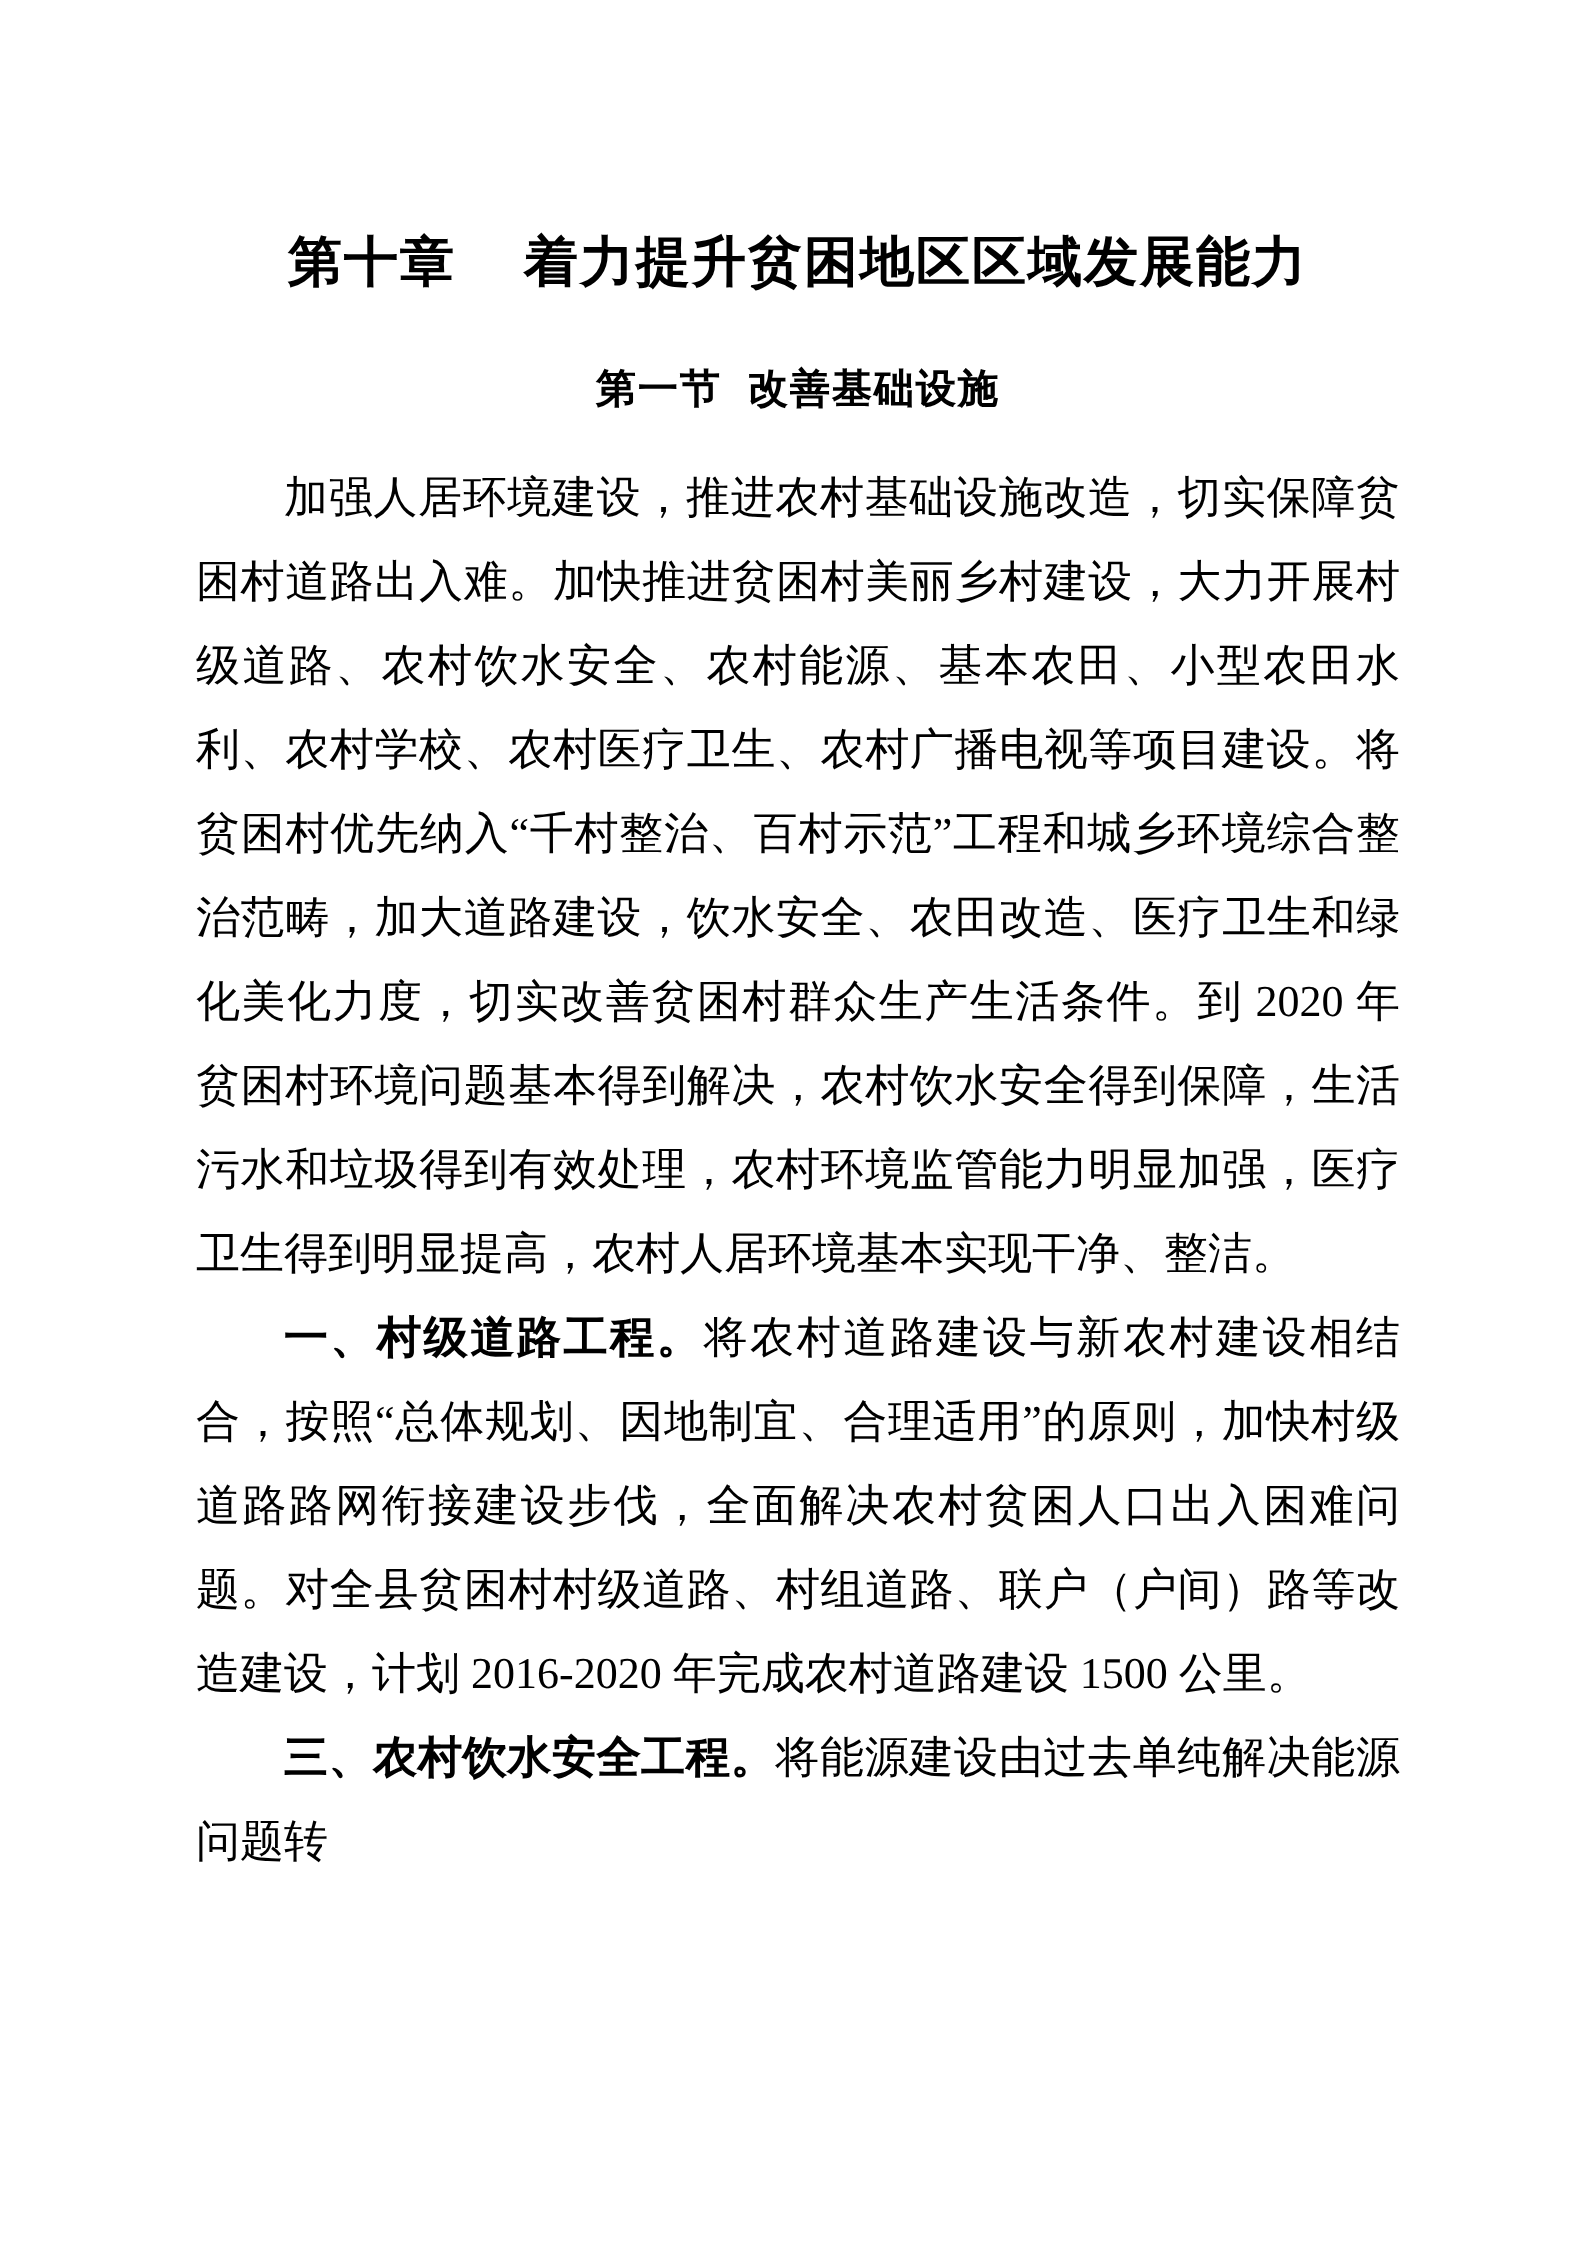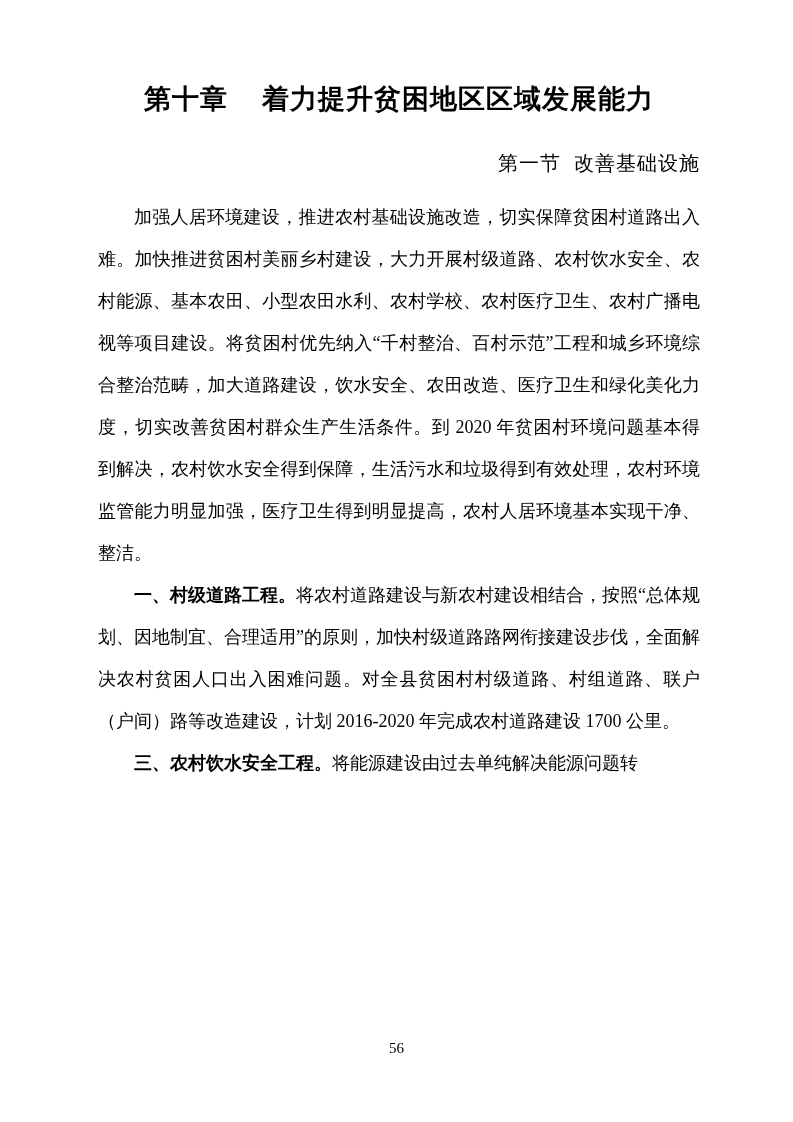--- a/index.html
+++ b/index.html
@@ -17,46 +17,46 @@
     color: #000000;
   }
   .text-column {
     position: absolute;
     left: 98px;
     top: 0;
     width: 602px;
   }
   .chapter-title {
     margin: 0;
-    padding-top: 81px;
+    padding-top: 113px;
     text-align: center;
     font-family: "Liberation Sans", "DejaVu Sans", sans-serif;
     font-weight: bold;
     font-size: 27px;
     line-height: 36px;
     letter-spacing: 1px;
     white-space: pre;
   }
   .section-title {
     margin: 0;
     margin-top: 32px;
-    text-align: right;
+    text-align: center;
     font-family: "Liberation Sans", "DejaVu Sans", sans-serif;
-    font-weight: normal;
+    font-weight: bold;
     font-size: 20px;
     line-height: 28px;
     letter-spacing: 1px;
     white-space: pre;
   }
   .body-text {
     margin-top: 19px;
   }
   .body-text p {
     margin: 0;
-    font-size: 18px;
+    font-size: 22px;
     line-height: 42px;
     text-align: justify;
     text-indent: 2em;
   }
   .body-text p .lead {
     font-weight: bold;
     margin-top: 20px;
   }
   .page-number {
     position: absolute;
@@ -70,18 +70,17 @@
 </style>
 </head>
 <body>
 
 <div class="page">
   <div class="text-column">
     <h1 class="chapter-title">第十章    着力提升贫困地区区域发展能力</h1>
     <h2 class="section-title">第一节  改善基础设施</h2>
     <div class="body-text">
       <p><span class="lead"></span><span>加强人居环境建设，推进农村基础设施改造，切实保障贫困村道路出入难。加快推进贫困村美丽乡村建设，大力开展村级道路、农村饮水安全、农村能源、基本农田、小型农田水利、农村学校、农村医疗卫生、农村广播电视等项目建设。将贫困村优先纳入“千村整治、百村示范”工程和城乡环境综合整治范畴，加大道路建设，饮水安全、农田改造、医疗卫生和绿化美化力度，切实改善贫困村群众生产生活条件。到 2020 年贫困村环境问题基本得到解决，农村饮水安全得到保障，生活污水和垃圾得到有效处理，农村环境监管能力明显加强，医疗卫生得到明显提高，农村人居环境基本实现干净、整洁。</span></p>
-      <p><span class="lead">一、村级道路工程。</span><span>将农村道路建设与新农村建设相结合，按照“总体规划、因地制宜、合理适用”的原则，加快村级道路路网衔接建设步伐，全面解决农村贫困人口出入困难问题。对全县贫困村村级道路、村组道路、联户（户间）路等改造建设，计划 2016-2020 年完成农村道路建设 1700 公里。</span></p>
+      <p><span class="lead">一、村级道路工程。</span><span>将农村道路建设与新农村建设相结合，按照“总体规划、因地制宜、合理适用”的原则，加快村级道路路网衔接建设步伐，全面解决农村贫困人口出入困难问题。对全县贫困村村级道路、村组道路、联户（户间）路等改造建设，计划 2016-2020 年完成农村道路建设 1500 公里。</span></p>
       <p><span class="lead">三、农村饮水安全工程。</span><span>将能源建设由过去单纯解决能源问题转</span></p>
     </div>
   </div>
-  <div class="page-number">56</div>
 </div>
 
 </body></html>

